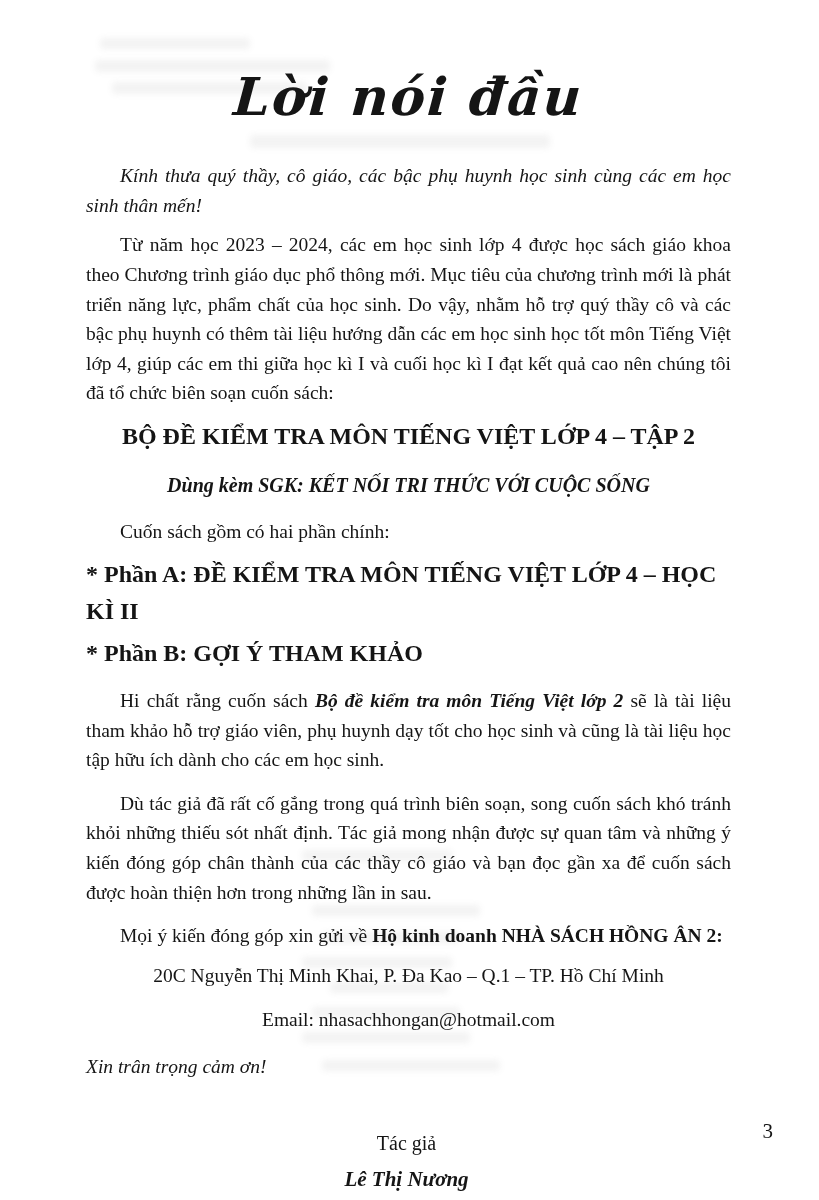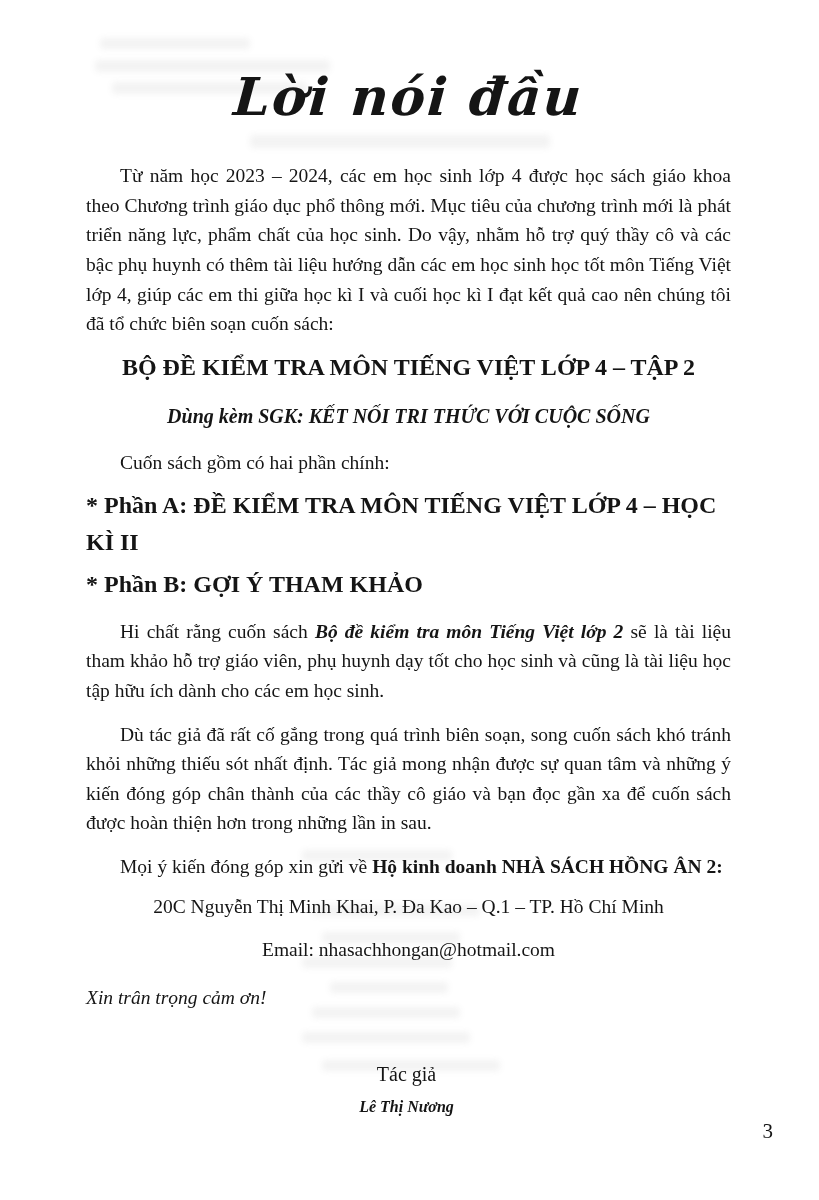--- a/index.html
+++ b/index.html
@@ -45,21 +45,21 @@
   .right    { text-align: center; text-indent: 0; }
   .book-title    { font-size: 24px; font-weight: bold; margin-bottom: 6px; margin-top: 4px; text-align: center; }
   .book-subtitle { font-size: 20px; font-weight: bold; font-style: italic; margin-bottom: 16px; margin-top: 16px; }
   .part-line     { font-weight: bold; font-size: 24px; text-align: left; margin-bottom: 6px; }
   .gap-top       { margin-top: 14px; }
   .address-line  { margin-top: 8px; margin-bottom: 14px; }
   .email-line    { margin-bottom: 18px; }
   .thanks-line   { margin-bottom: 0; }
   .author-block  { margin-top: 46px; padding-right: 4px; }
   .author-label  { margin-bottom: 6px; font-size: 20px; }
-  .author-name   { font-weight: bold; font-style: italic; font-size: 16px; }
+  .author-name   { font-weight: bold; font-style: italic; font-size: 21px; }
   .page-number {
     position: absolute;
     right: 46px;
     bottom: 56px;
     font-size: 21px;
   }
   
   .ghost {
     position: absolute;
     background: #8a8a8a;
@@ -82,20 +82,21 @@
 <div class="ghost" style="left:302px; top:957px; width:150px; height:11px;"></div>
 <div class="ghost" style="left:330px; top:982px; width:118px; height:11px;"></div>
 <div class="ghost" style="left:312px; top:1007px; width:148px; height:11px;"></div>
 <div class="ghost" style="left:302px; top:1032px; width:168px; height:11px;"></div>
 <div class="ghost" style="left:322px; top:1060px; width:178px; height:11px;"></div>
 
 <div class="page">
 
   <div class="title">Lời nói đầu</div>
 
+  <p class="italic">Kính thưa quý thầy, cô giáo, các bậc phụ huynh học sinh cùng các em học sinh thân mến!</p>
 
   <p>Từ năm học 2023 – 2024, các em học sinh lớp 4 được học sách giáo khoa theo Chương trình giáo dục phổ thông mới. Mục tiêu của chương trình mới là phát triển năng lực, phẩm chất của học sinh. Do vậy, nhằm hỗ trợ quý thầy cô và các bậc phụ huynh có thêm tài liệu hướng dẫn các em học sinh học tốt môn Tiếng Việt lớp 4, giúp các em thi giữa học kì I và cuối học kì I đạt kết quả cao nên chúng tôi đã tổ chức biên soạn cuốn sách:</p>
 
   <p class="center book-title">BỘ ĐỀ KIỂM TRA MÔN TIẾNG VIỆT LỚP 4 – TẬP 2</p>
 
   <p class="center book-subtitle">Dùng kèm SGK: KẾT NỐI TRI THỨC VỚI CUỘC SỐNG</p>
 
   <p>Cuốn sách gồm có hai phần chính:</p>
 
   <p class="part-line noindent">* Phần A: ĐỀ KIỂM TRA MÔN TIẾNG VIỆT LỚP 4 – HỌC KÌ II</p>

